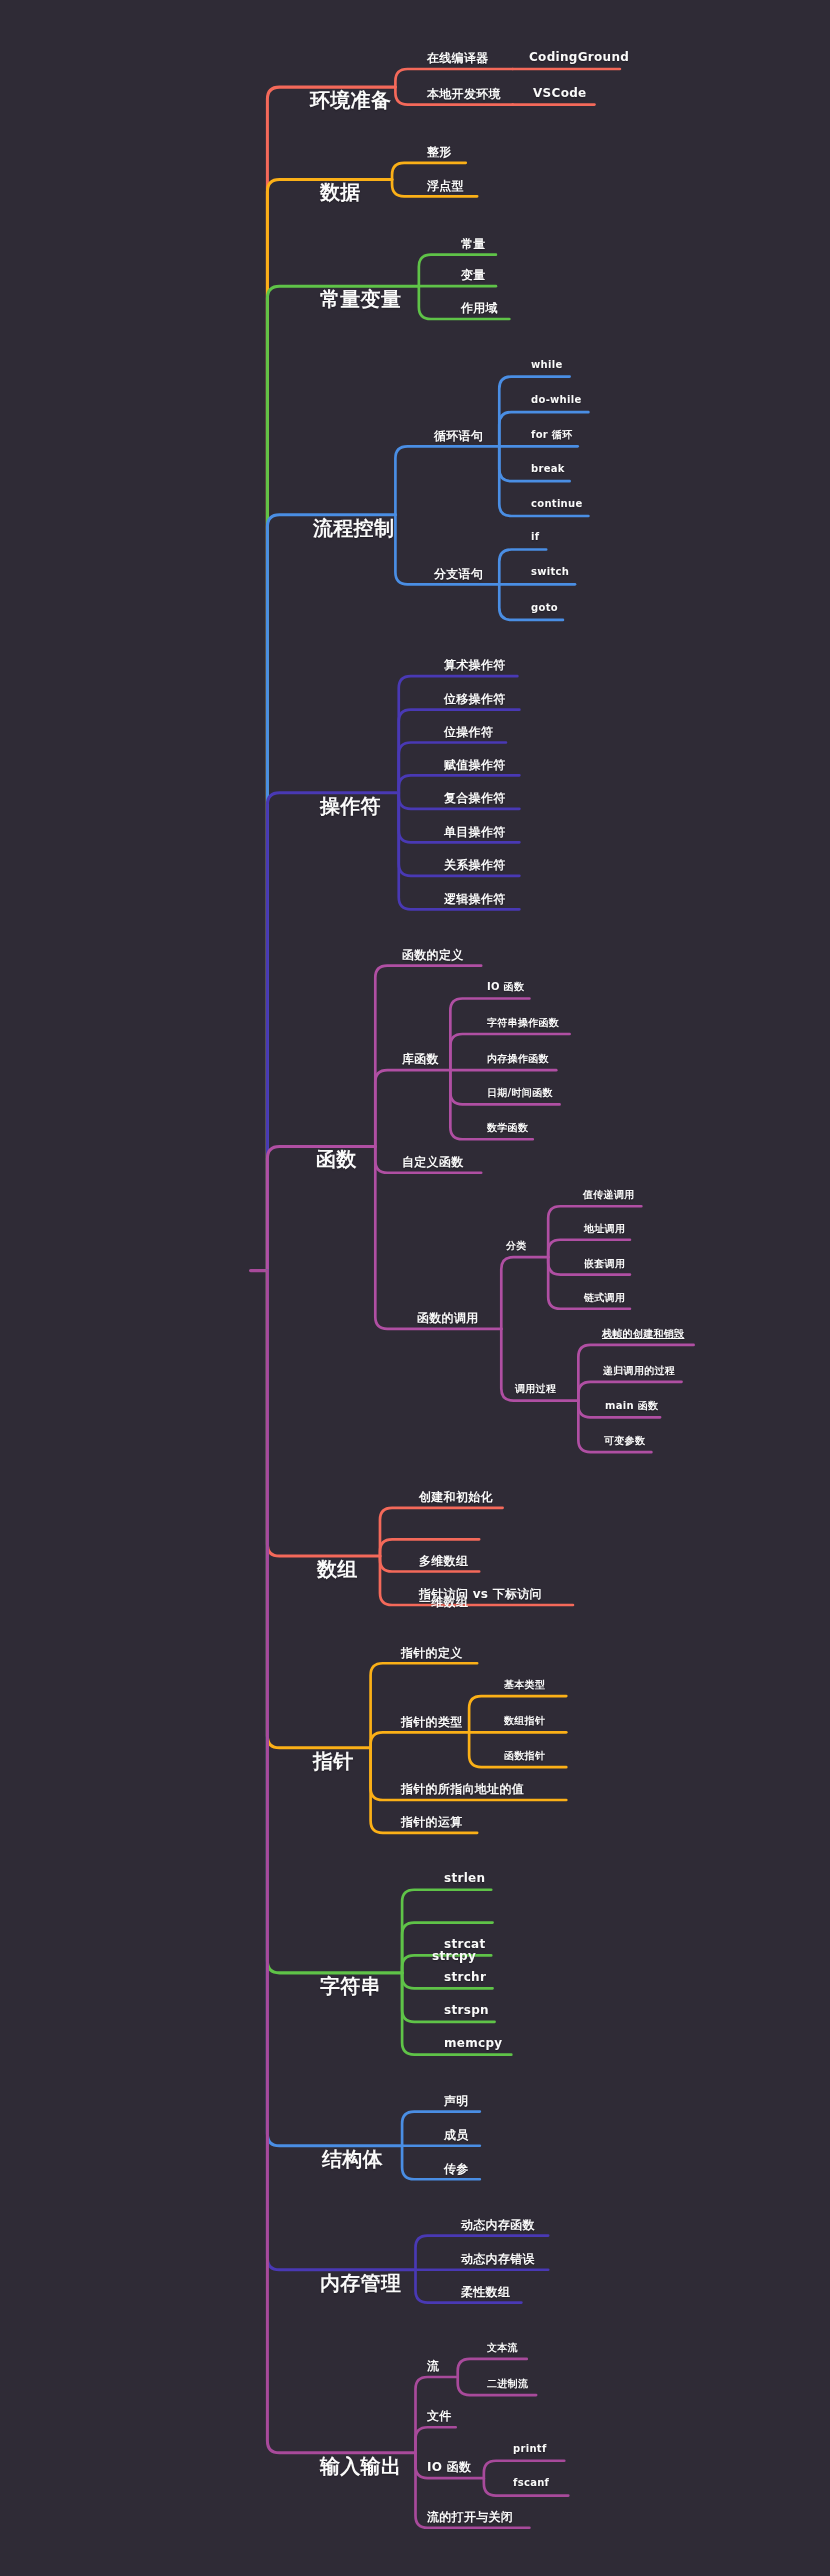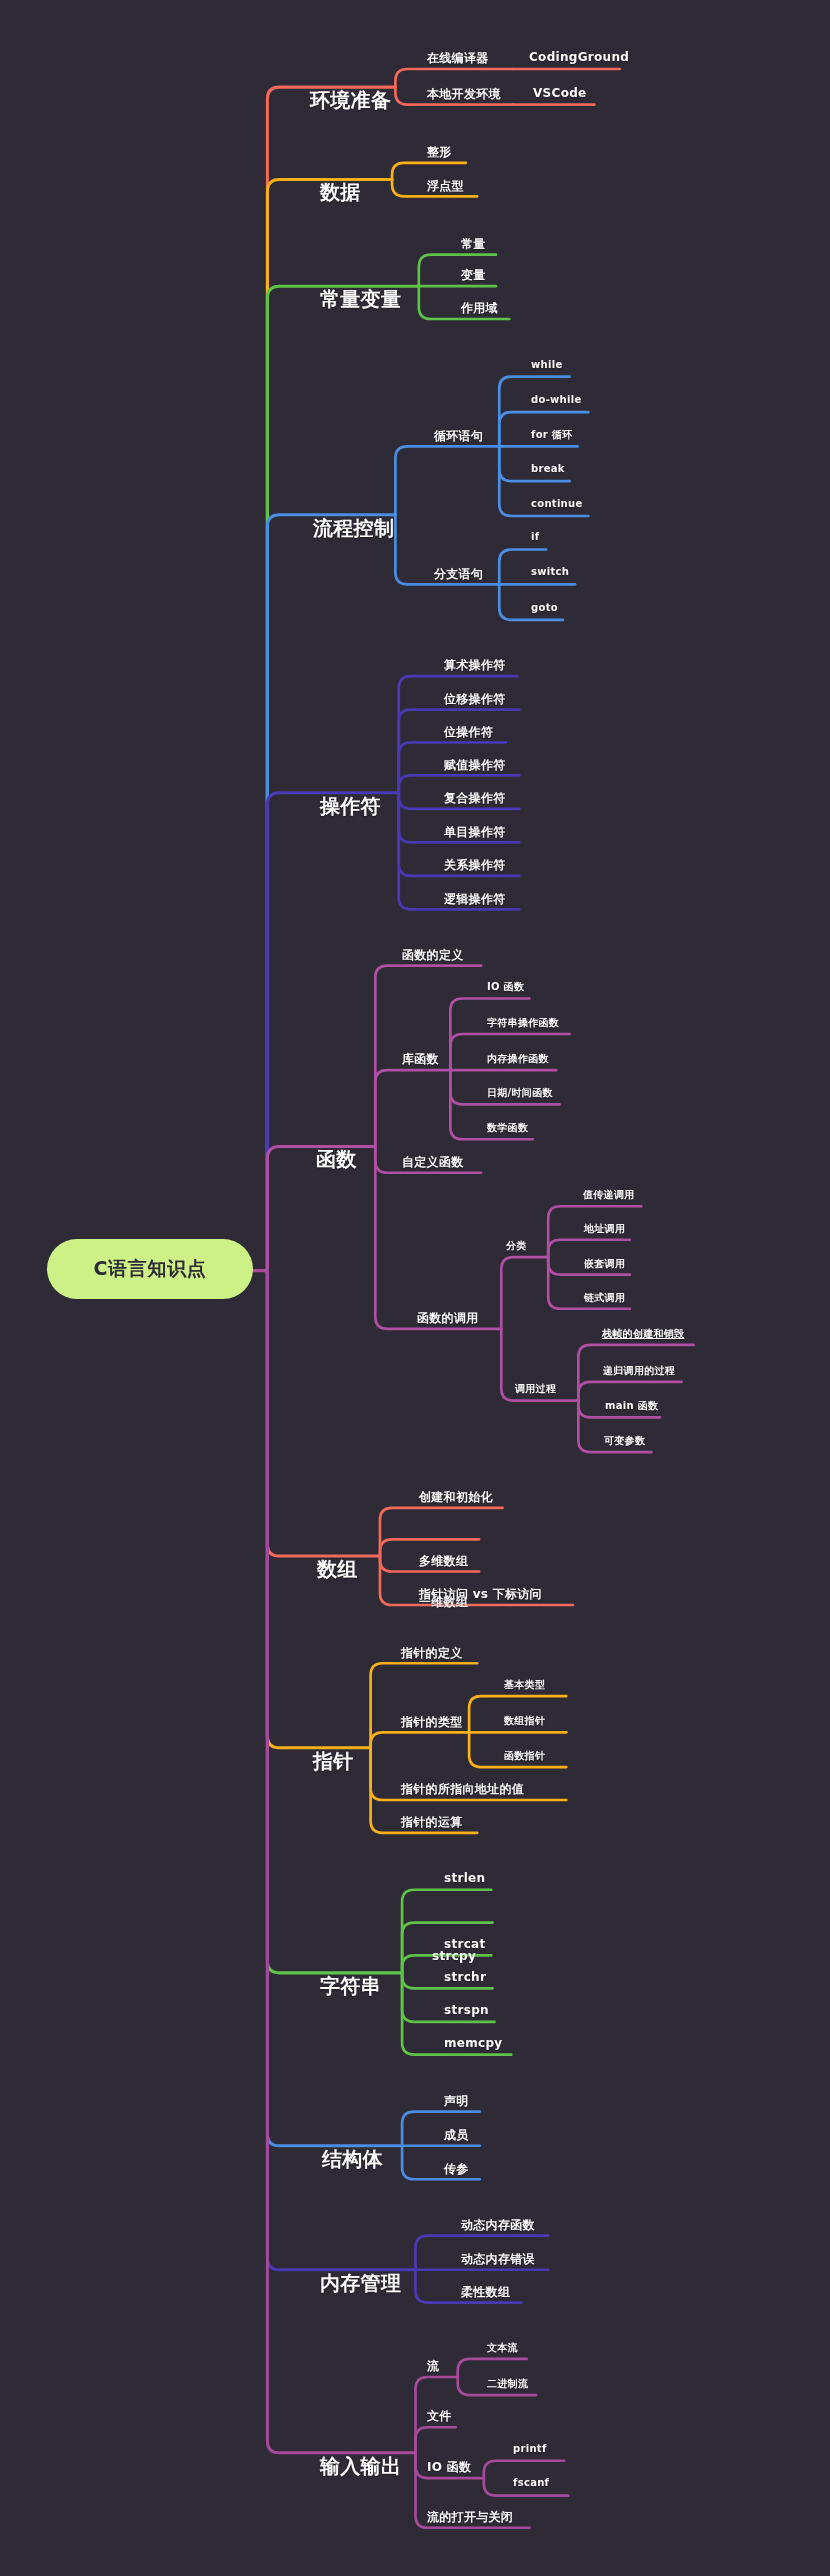--- a/index.html
+++ b/index.html
@@ -105,21 +105,20 @@
       <path d="M 620 3660 V 3565 Q 620 3547 638 3547 H 683" stroke="#a84a9b" stroke-width="4" fill="none" stroke-linecap="round"></path>
       <path d="M 683 3547 V 3538 Q 683 3520 701 3520 H 786" stroke="#a84a9b" stroke-width="4" fill="none" stroke-linecap="round"></path>
       <path d="M 683 3547 V 3556 Q 683 3574 701 3574 H 800" stroke="#a84a9b" stroke-width="4" fill="none" stroke-linecap="round"></path>
       <path d="M 620 3660 V 3640 Q 620 3622 638 3622 H 680" stroke="#a84a9b" stroke-width="4" fill="none" stroke-linecap="round"></path>
       <path d="M 620 3660 V 3680 Q 620 3698 638 3698 H 722" stroke="#a84a9b" stroke-width="4" fill="none" stroke-linecap="round"></path>
       <path d="M 722 3698 V 3690 Q 722 3672 740 3672 H 842" stroke="#a84a9b" stroke-width="4" fill="none" stroke-linecap="round"></path>
       <path d="M 722 3698 V 3706 Q 722 3724 740 3724 H 848" stroke="#a84a9b" stroke-width="4" fill="none" stroke-linecap="round"></path>
       <path d="M 620 3660 V 3754 Q 620 3772 638 3772 H 790" stroke="#a84a9b" stroke-width="4" fill="none" stroke-linecap="round"></path>
     </svg>
 
-  <div class="pill" style="background: rgb(205, 241, 134); color: rgb(46, 42, 54);">C语言知识点</div>
 
   <div class="lbl l1" style="left: 310px; top: 59px;">环境准备</div>
   <div class="lbl l2" style="left: 427px; top: 50px;">在线编译器</div>
   <div class="lbl l2" style="left: 529px; top: 50px;">CodingGround</div>
   <div class="lbl l2" style="left: 427px; top: 86px;">本地开发环境</div>
   <div class="lbl l2" style="left: 533px; top: 86px;">VSCode</div>
 
   <div class="lbl l1" style="left: 320px; top: 151px;">数据</div>
   <div class="lbl l2" style="left: 427px; top: 144px;">整形</div>
   <div class="lbl l2" style="left: 427px; top: 178px;">浮点型</div>

